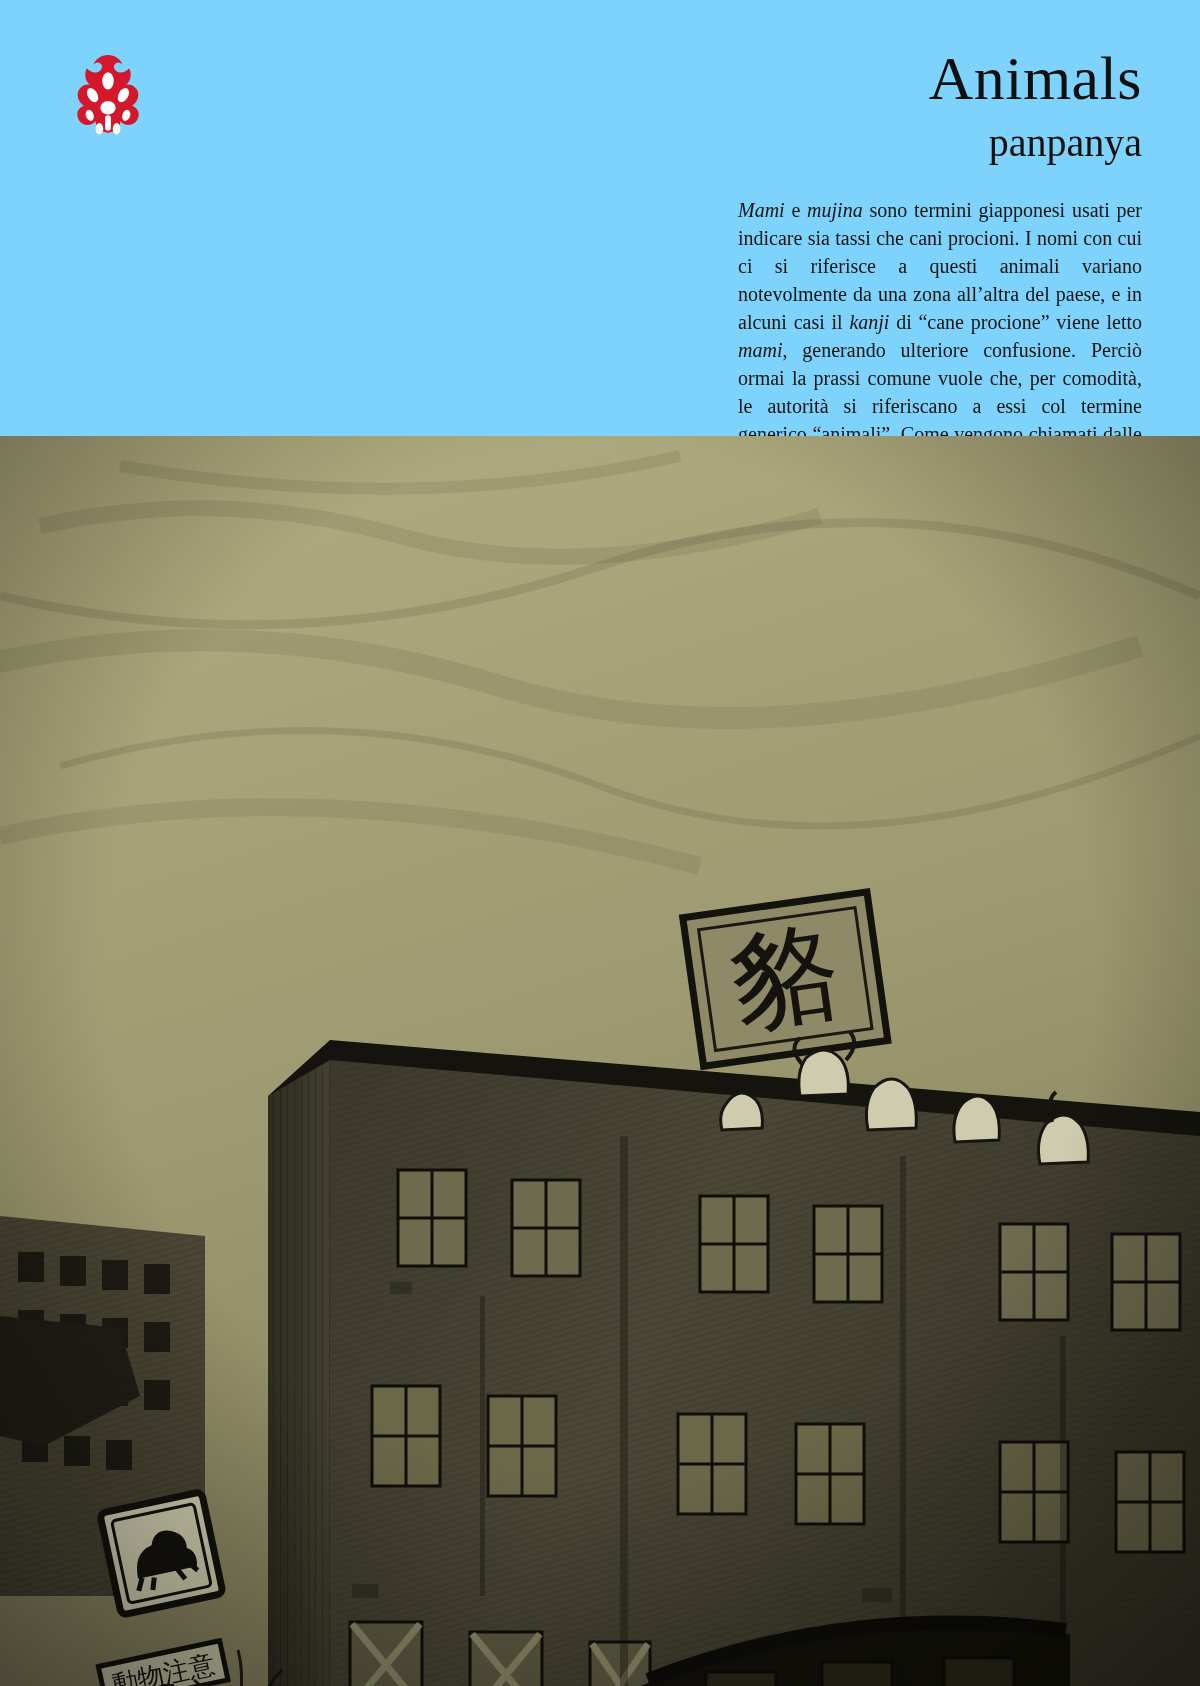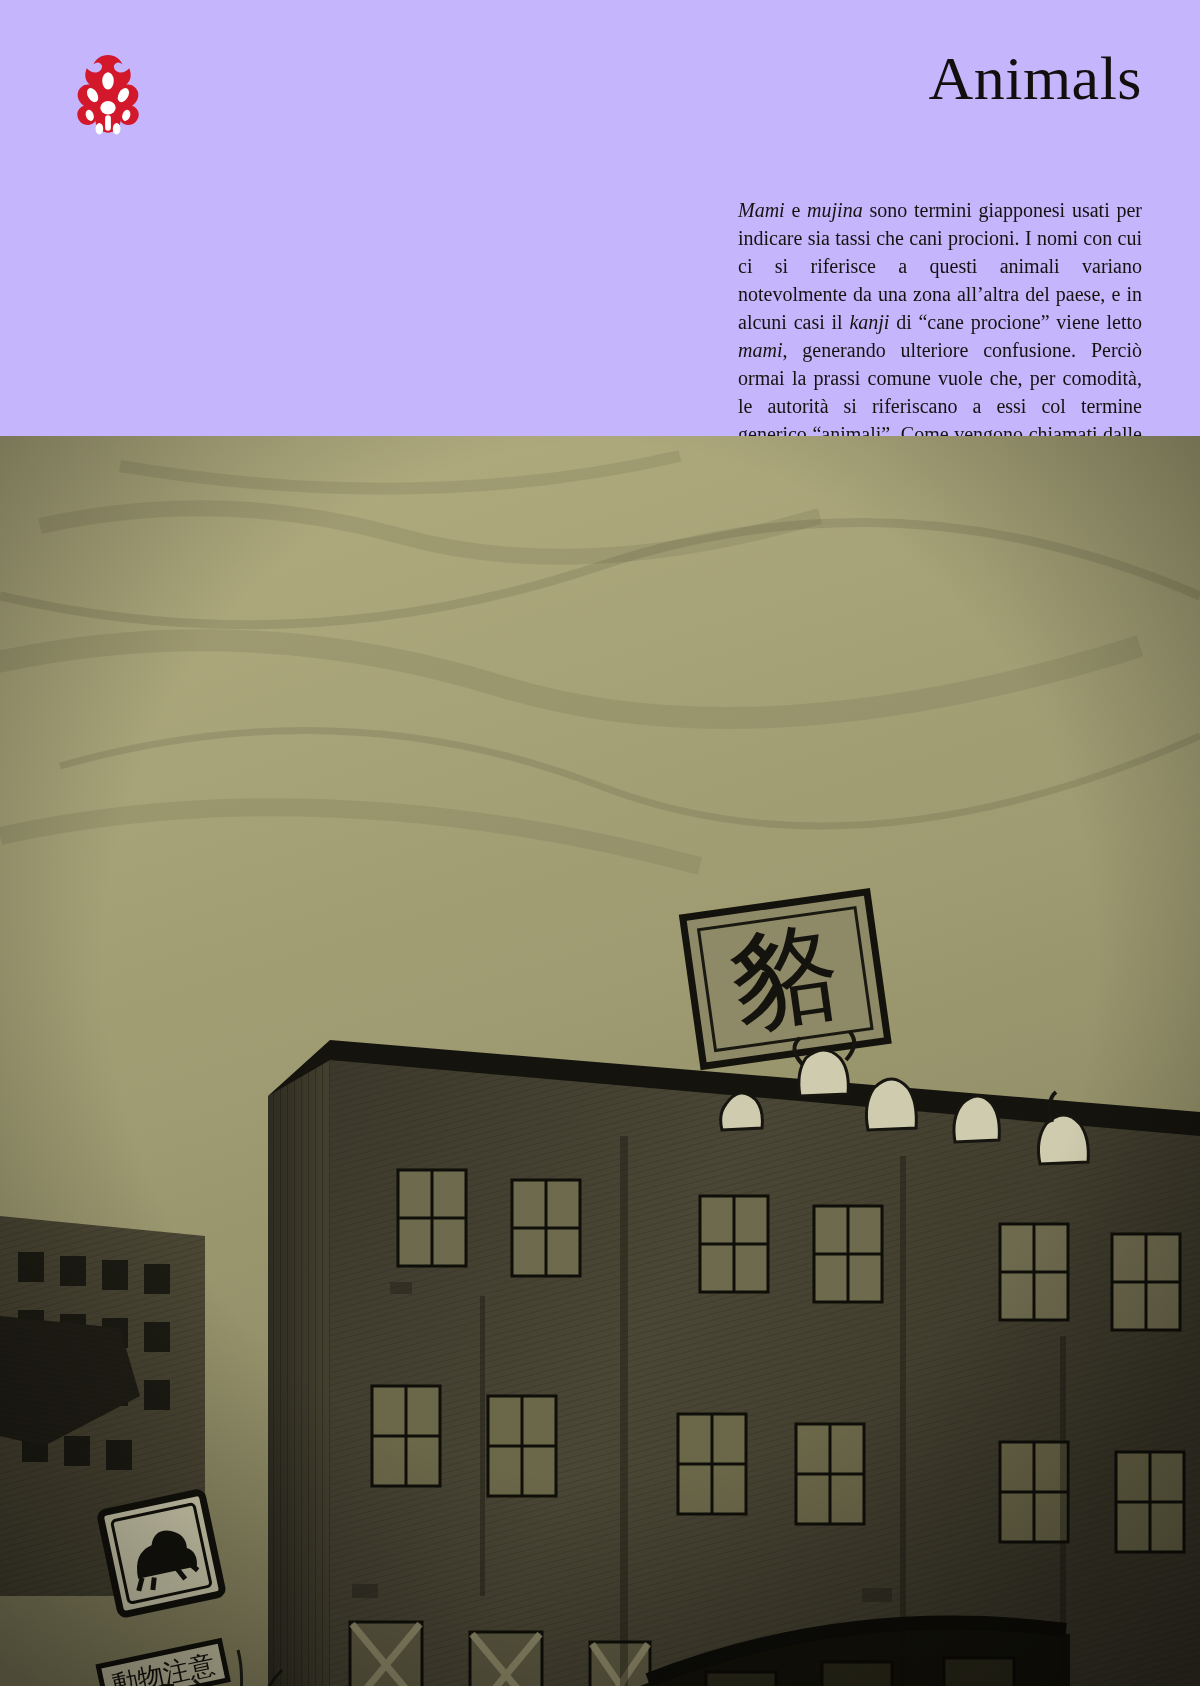--- a/index.html
+++ b/index.html
@@ -13,21 +13,21 @@
     font-family: "Liberation Serif", serif;
     overflow: hidden;
     position: relative;
   }
 
   
   .header {
     position: relative;
     width: 1200px;
     height: 456px;
-    background: #c4b5fd;
+    background: #7dd3fc;
     box-sizing: border-box;
   }
 
   .publisher-logo {
     position: absolute;
     left: 60px;
     top: 52px;
     width: 96px;
     height: 96px;
   }
@@ -102,20 +102,21 @@
         <ellipse cx="69" cy="66" rx="4" ry="6" transform="rotate(20 69 66)"></ellipse>
         <ellipse cx="41" cy="80" rx="4" ry="6"></ellipse>
         <ellipse cx="59" cy="80" rx="4" ry="6"></ellipse>
         <rect x="47" y="66" width="6" height="16" rx="3"></rect>
       </g>
     </svg>
   </div>
 
   <div class="title-block">
     <h1 class="book-title">Animals</h1>
+    <div class="book-author">panpanya</div>
   </div>
 
   <div class="blurb">
     <p><em>Mami</em> e <em>mujina</em> sono termini giapponesi usati per indicare sia tassi che cani procioni. I nomi con cui ci si riferisce a questi animali variano notevolmente da una zona all’altra del paese, e in alcuni casi il <em>kanji</em> di “cane procione” viene letto <em>mami</em>, generando ulteriore confusione. Perciò ormai la prassi comune vuole che, per comodità, le autorità si riferiscano a essi col termine generico “animali”. Come vengono chiamati dalle vostre parti?</p>
   </div>
 </div>
 
 <div class="artwork">
   <svg class="art-svg" viewBox="0 0 1200 1250" preserveAspectRatio="xMidYMid slice" aria-hidden="true">
     <defs>

